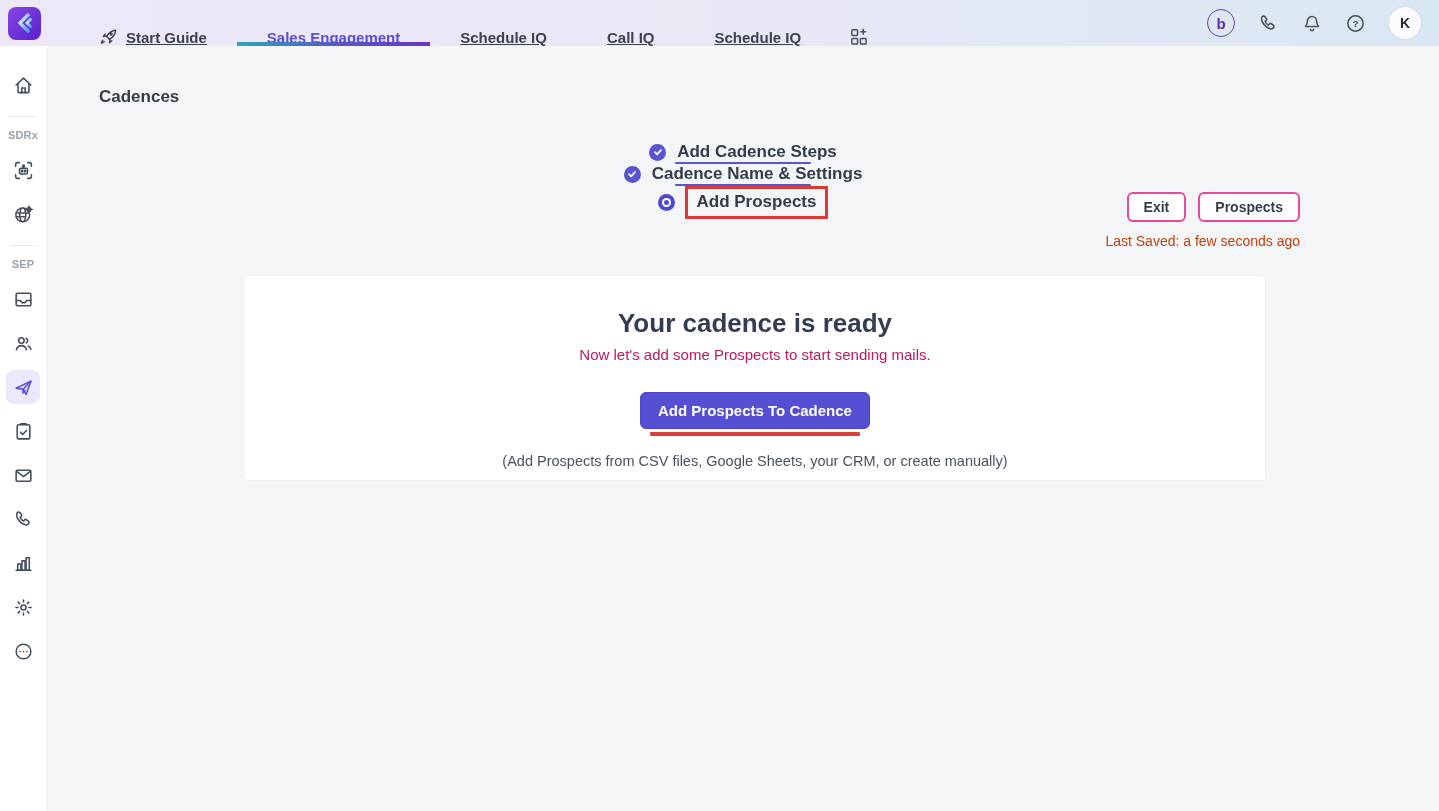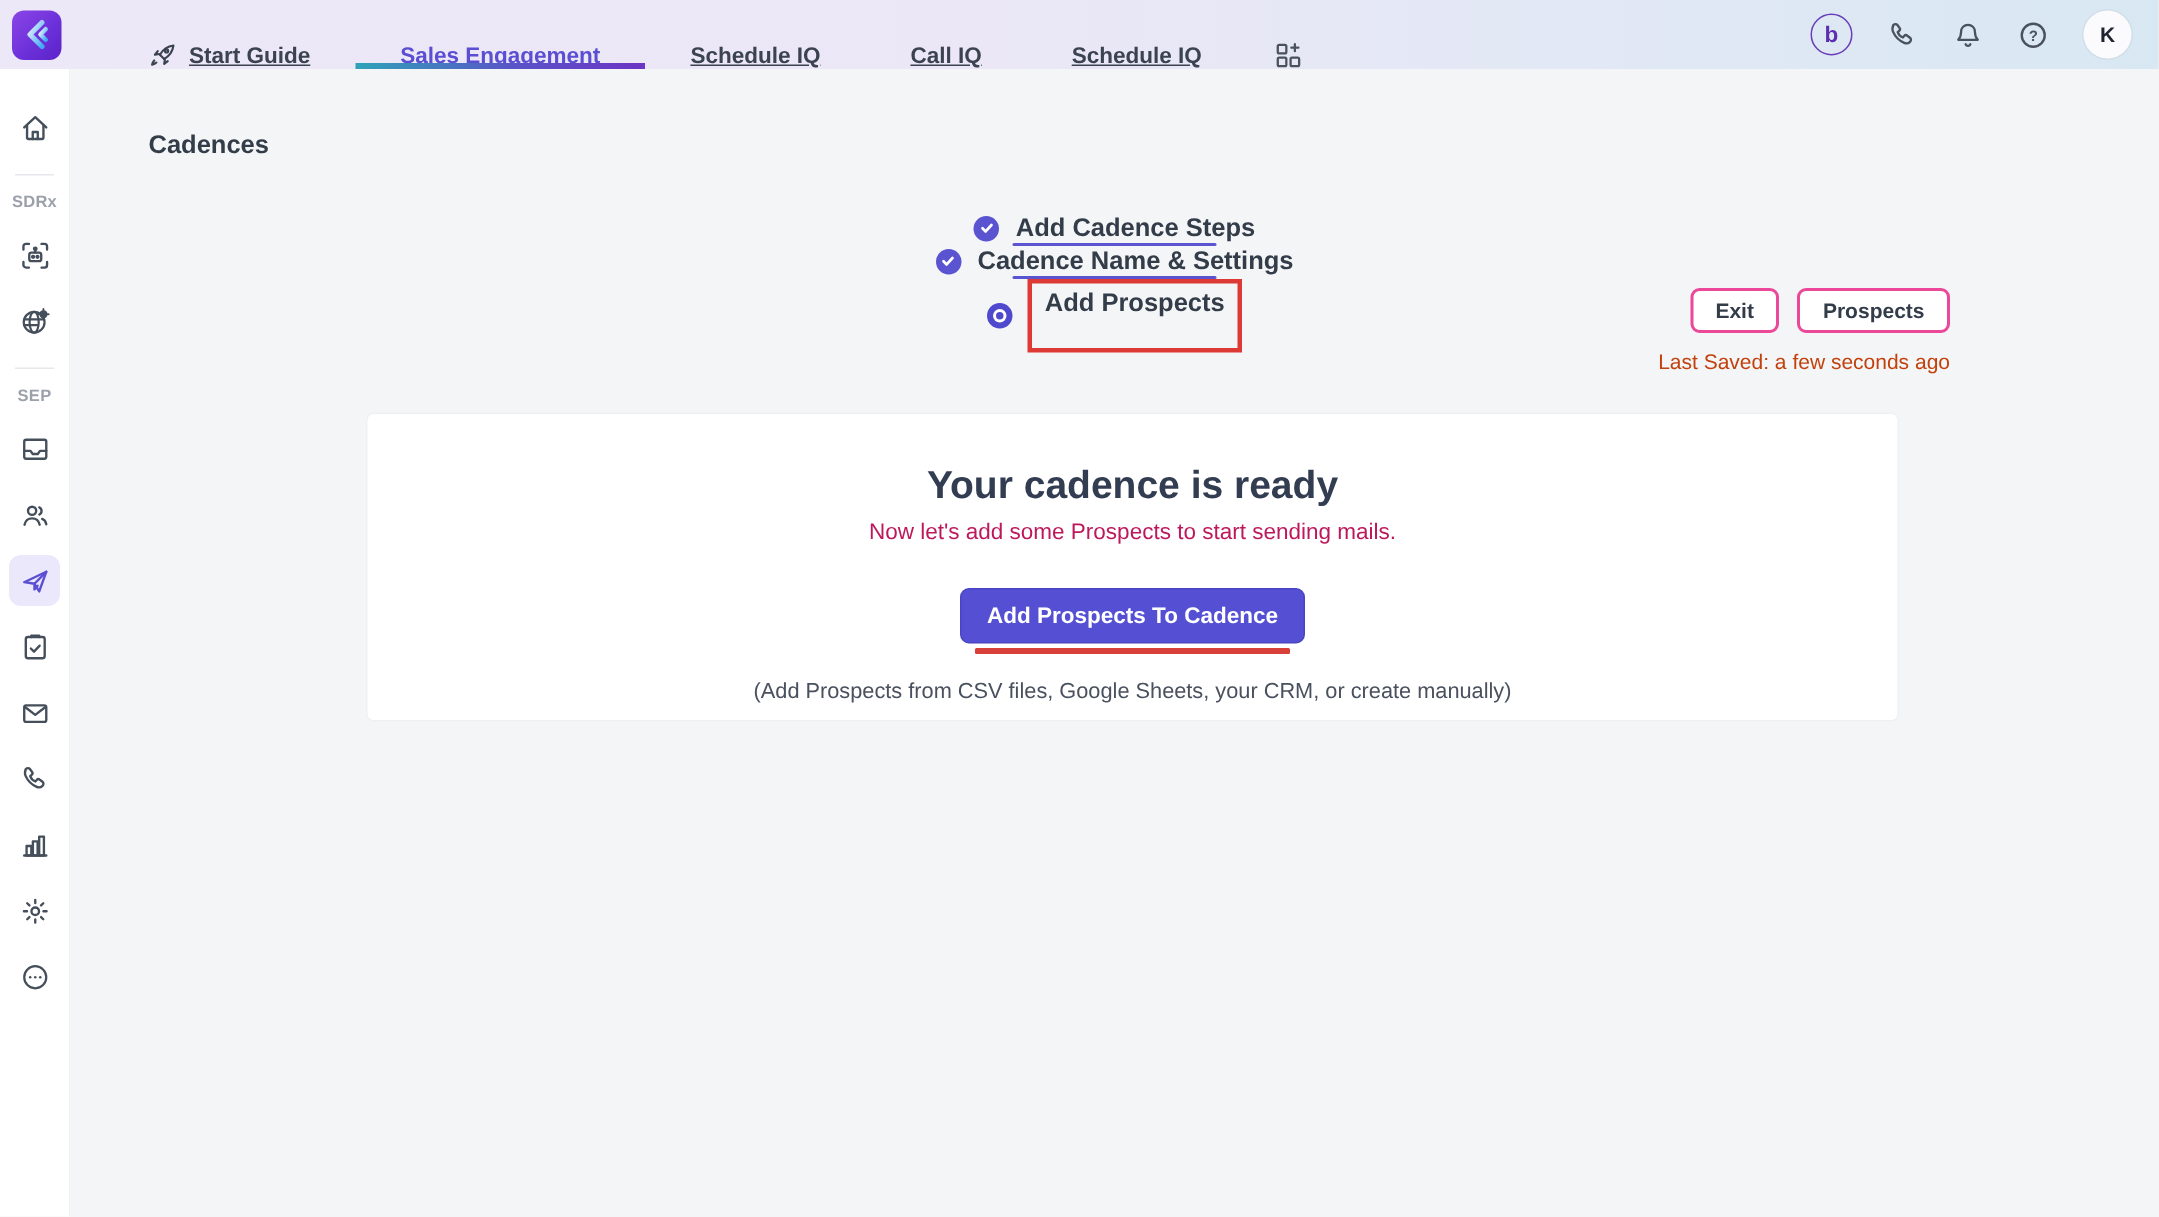--- a/index.html
+++ b/index.html
@@ -51,21 +51,21 @@
   .step { display:flex; align-items:center; gap:11px; font-size:17px; font-weight:600;
     color:#333c49; }
   .step-check { width:17px; height:17px; border-radius:50%; background:#5a54d1; color:#fff;
     display:flex; align-items:center; justify-content:center; flex:0 0 auto; }
   .step-radio { width:17px; height:17px; border-radius:50%; background:#4f49ce;
     display:flex; align-items:center; justify-content:center; flex:0 0 auto; }
   .step-radio .ring { width:9px; height:9px; border-radius:50%; background:#fff;
     display:flex; align-items:center; justify-content:center; }
   .step-radio .dot { width:5px; height:5px; border-radius:50%; background:#4f49ce; }
   .connector { width:136px; height:2px; background:#5a54d1; margin:0 18px; border-radius:1px; }
-  .red-box { border:3px solid #dd3a35; padding:3px 9px 20px 9px; margin-left:-1px; }
+  .red-box { border:3px solid #dd3a35; padding:3px 9px 4px 9px; margin-left:-1px; }
 
   .actions { position:absolute; top:146px; right:139px; display:flex; gap:12px; }
   .btn-ghost { height:30px; padding:0 15px; background:#fff; border:2px solid #ec4899;
     border-radius:6px; font-size:14px; font-weight:600; color:#333c49; cursor:pointer;
     font-family:"Liberation Sans", sans-serif; }
   .last-saved { position:absolute; top:187px; right:139px; font-size:14px; color:#c2410c; }
 
   .card { position:absolute; top:230px; left:198px; width:1020px; height:204px;
     background:#ffffff; border-radius:4px; box-shadow:0 0 0 1px rgba(0,0,0,0.02); }
   .card-title { text-align:center; margin-top:32px; font-size:26px; font-weight:700;

